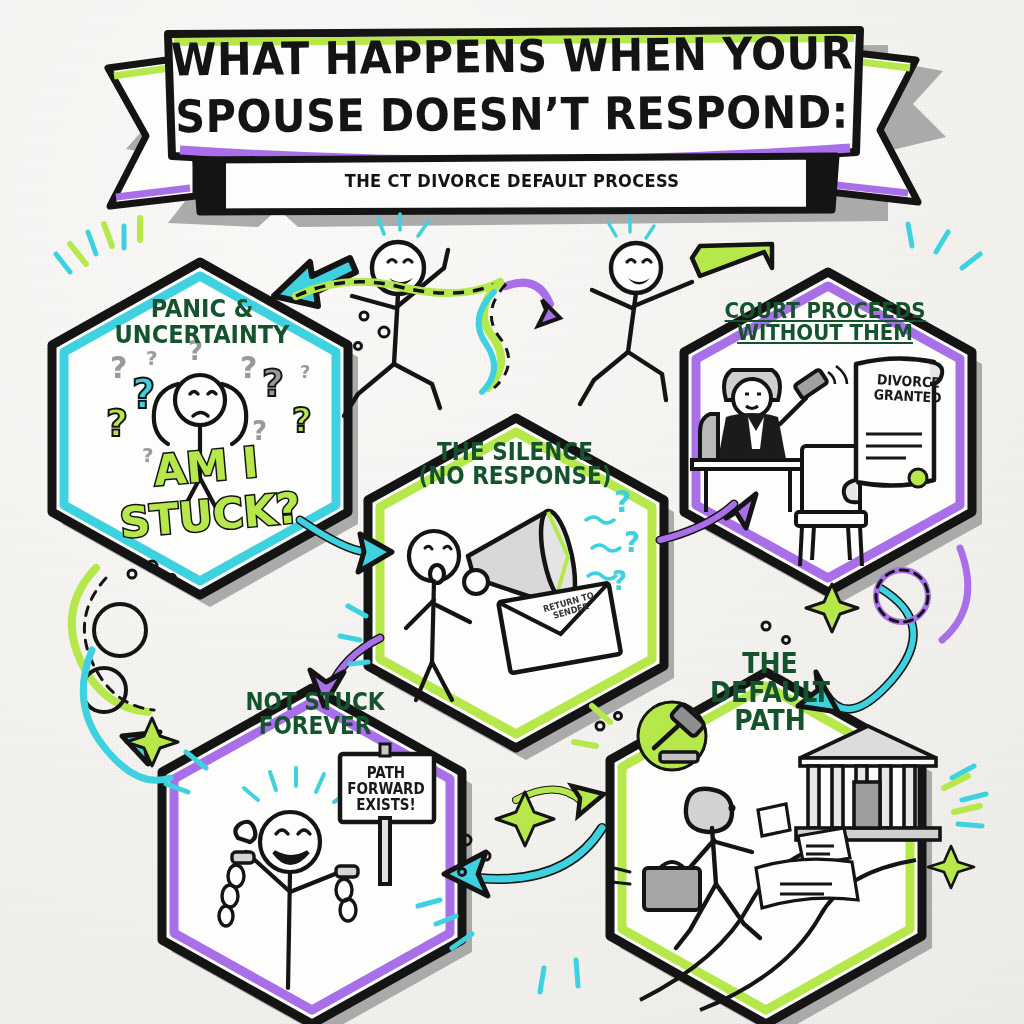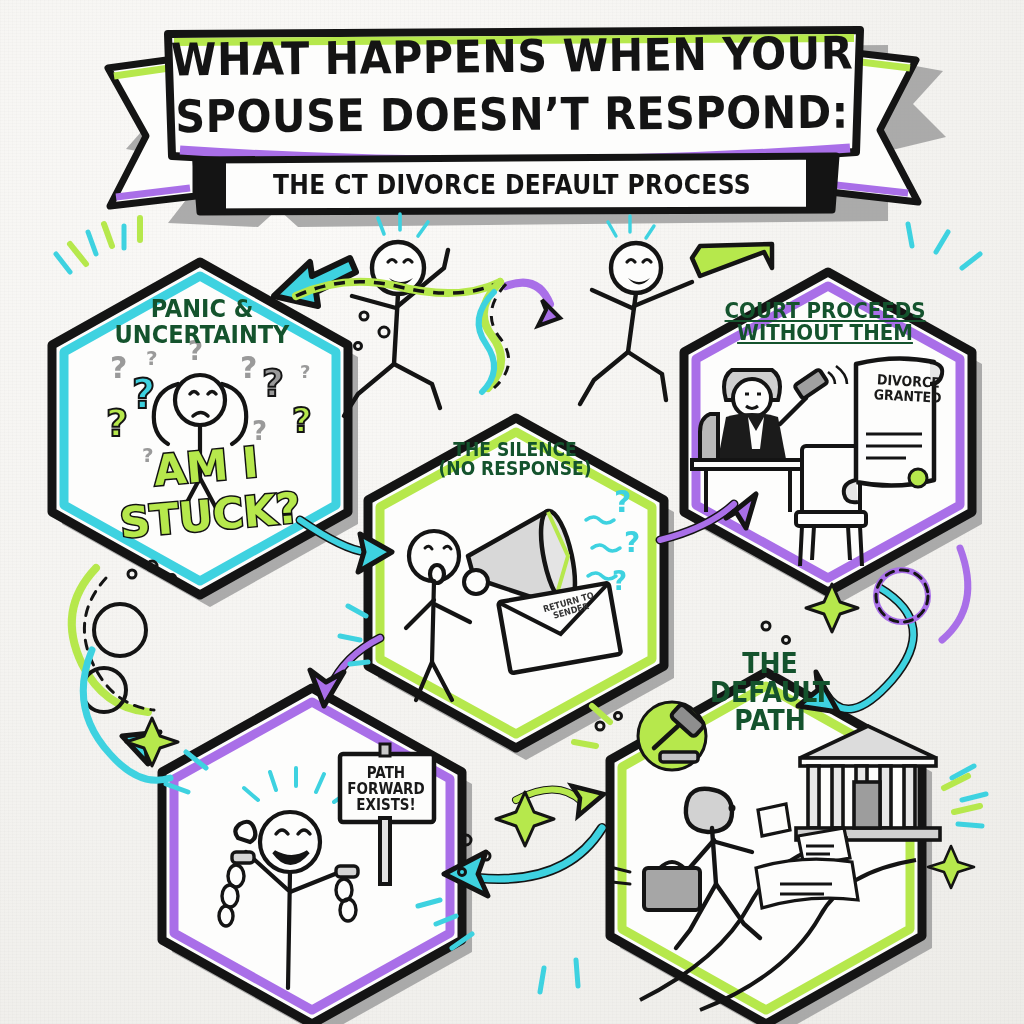--- a/index.html
+++ b/index.html
@@ -25,30 +25,30 @@
     font-family:"DejaVu Sans Condensed","Liberation Sans Narrow","Liberation Sans",sans-serif;
     font-weight:bold;
     color:#141414;
     letter-spacing:0.5px;
     white-space:nowrap;
     line-height:1;
     transform-origin:center;
   }
   #t1{left:0;right:0;top:34px;font-size:45px;transform:scaleX(1.02) rotate(-0.6deg);}
   #t2{left:0;right:0;top:92px;font-size:45px;transform:scaleX(1.02) rotate(-0.4deg);}
-  #t3{left:0;right:0;top:172px;font-size:26px;letter-spacing:0.4px;}
+  #t3{left:0;right:0;top:172px;font-size:18px;letter-spacing:0.4px;}
   
   .hexTitle{
     position:absolute;text-align:center;
     font-family:"DejaVu Sans Condensed","Liberation Sans Narrow","Liberation Sans",sans-serif;
     font-weight:bold;color:#14532d;line-height:1.02;
     white-space:pre-line;
   }
   #h1t{left:62px;top:296px;width:280px;font-size:25px;}
-  #h2t{left:380px;top:440px;width:270px;font-size:19px;}
+  #h2t{left:380px;top:440px;width:270px;font-size:24px;}
   #h3t{left:690px;top:300px;width:270px;font-size:22px;text-decoration:underline;}
   #h4t{left:200px;top:690px;width:230px;font-size:24px;}
   #h5t{left:650px;top:650px;width:240px;font-size:28px;}
   .amstuck{
     position:absolute;left:78px;top:442px;width:260px;text-align:center;
     font-family:"DejaVu Sans","Liberation Sans",sans-serif;
     font-weight:bold;font-size:42px;color:#b6e84c;
     -webkit-text-stroke:3px #111;
     paint-order:stroke fill;
     transform:rotate(-5deg);
@@ -424,20 +424,22 @@
   <div class="hexTitle" id="h2t">THE SILENCE
 (NO RESPONSE)</div>
   <div class="tinyLabel" id="lbl-return">RETURN TO
 SENDER</div>
 
   <div class="hexTitle" id="h3t">COURT PROCEEDS
 WITHOUT THEM</div>
   <div class="tinyLabel" id="lbl-divorce">DIVORCE
 GRANTED</div>
 
+  <div class="hexTitle" id="h4t">NOT STUCK
+FOREVER</div>
   <div class="tinyLabel" id="lbl-path">PATH
 FORWARD
 EXISTS!</div>
 
   <div class="hexTitle" id="h5t">THE
 DEFAULT
 PATH</div>
 </div>
 
 </body></html>

